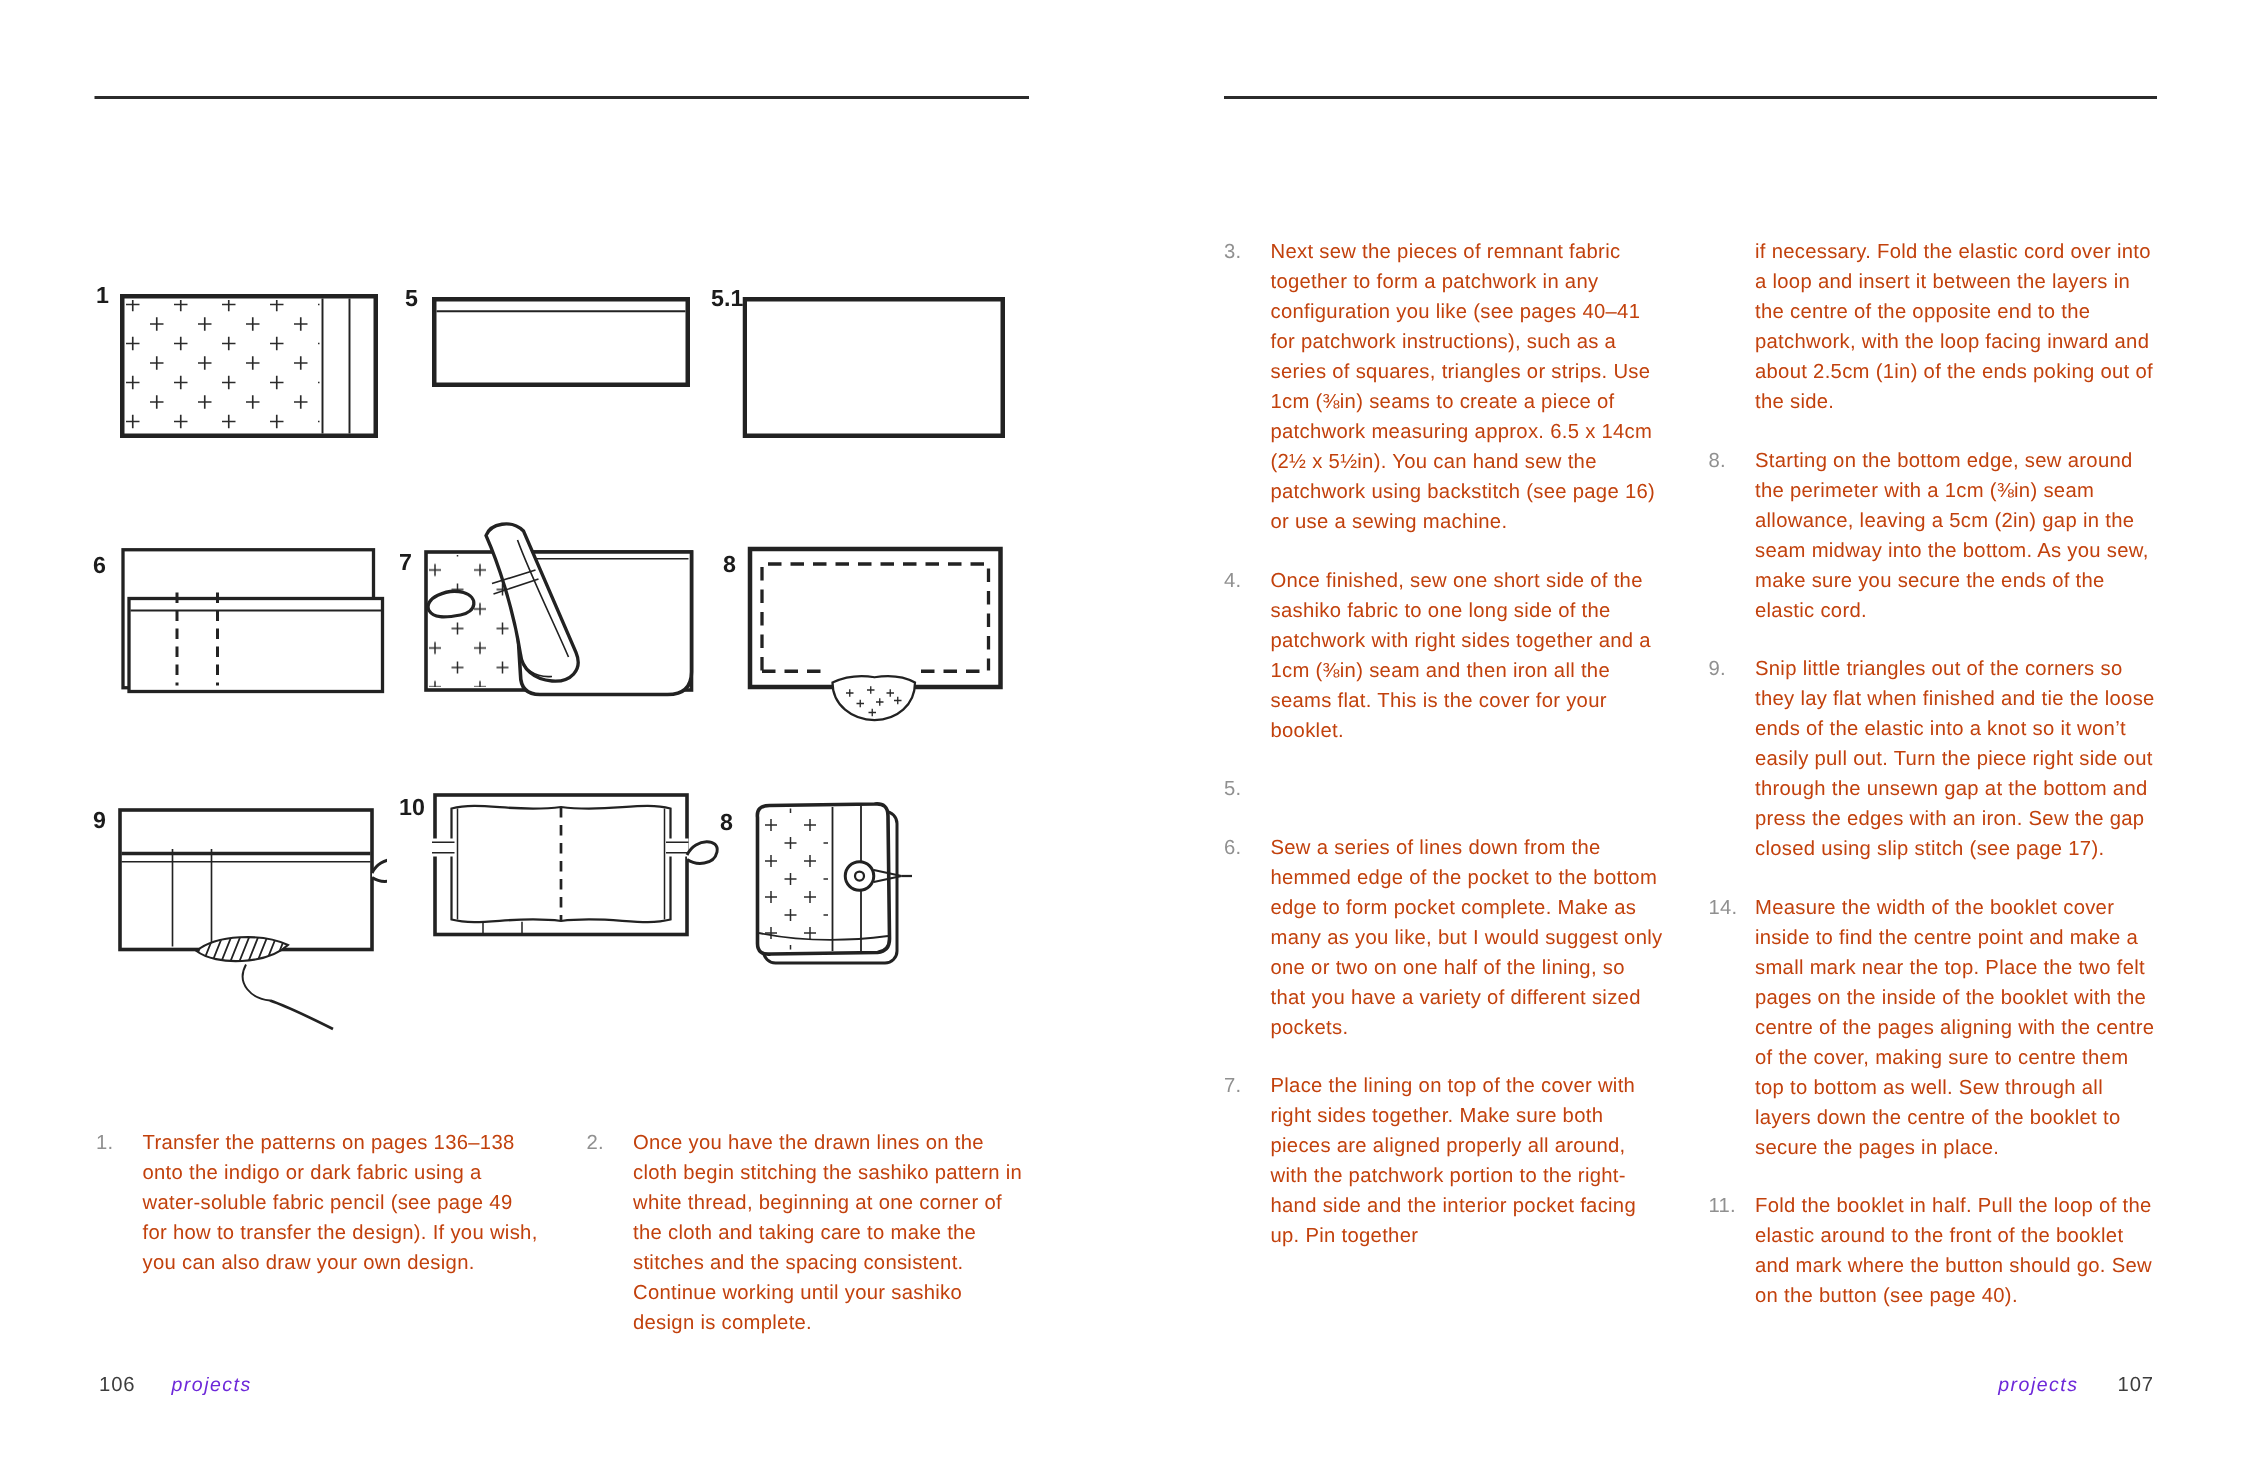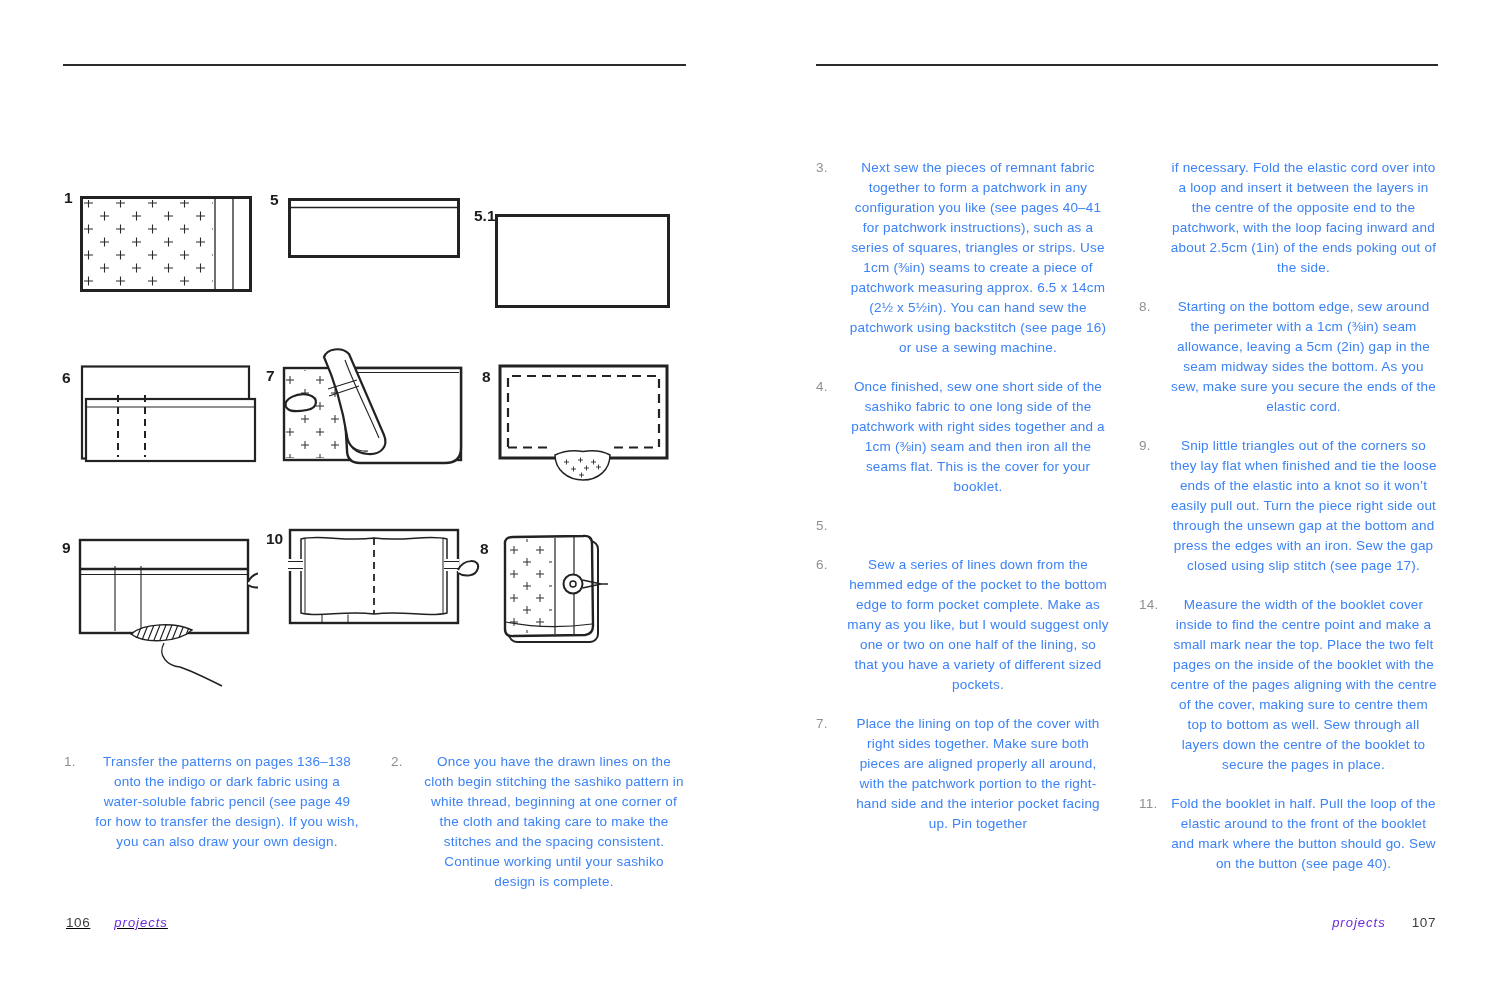--- a/index.html
+++ b/index.html
@@ -24,31 +24,31 @@
   .fig svg{position:absolute;display:block;}
 
   
   .step{display:flex;align-items:flex-start;margin:0 0 19px 0;}
   .step-num{
     flex:none;width:31px;
     font-size:13.5px;line-height:20px;color:#909090;letter-spacing:.2px;
   }
   .step-text{
     flex:1;margin:0;
-    font-size:13.5px;line-height:20px;color:#3b82f6;letter-spacing:.2px;text-align:center;
+    font-size:13.5px;line-height:20px;color:#c2410c;letter-spacing:.2px;
   }
   .steps-left{position:absolute;left:64px;top:752px;width:622px;display:flex;gap:32px;}
   .steps-left .step{flex:1;margin:0;}
   .col{position:absolute;}
   .col-1{left:66px;top:158px;width:293px;}   
   .col-2{left:389px;top:158px;width:298px;}
 
   
   .footer{position:absolute;top:915px;display:flex;align-items:baseline;}
-  .footer-left{left:66px;gap:24px;text-decoration:underline;}
+  .footer-left{left:66px;gap:24px;}
   .footer-right{right:64px;gap:26px;}
   .pagenum{font-size:13.5px;color:#3d3d3d;letter-spacing:.6px;}
   .section{font-size:13px;font-style:italic;color:#6d28d9;letter-spacing:1px;}
 </style>
 </head>
 <body>
 
 <section class="page page-left">
   <div class="rule rule-left"></div>
 
@@ -68,21 +68,21 @@
   </figure>
 
   <figure class="fig" style="left:270px;top:188px;width:200px;height:80px;">
     <span class="fig-label" style="top:4px;">5</span>
     <svg style="left:18px;top:10px;" width="172" height="60" viewBox="0 0 172 60">
       <rect x="1.5" y="1.5" width="169" height="57" fill="#fff" stroke="#222" stroke-width="3"></rect>
       <line x1="3" y1="9.5" x2="169" y2="9.5" stroke="#222" stroke-width="1.3"></line>
     </svg>
   </figure>
 
-  <figure class="fig" style="left:474px;top:204px;width:210px;height:110px;">
+  <figure class="fig" style="left:474px;top:188px;width:210px;height:110px;">
     <span class="fig-label" style="top:4px;">5.1</span>
     <svg style="left:21px;top:10px;" width="175" height="94" viewBox="0 0 175 94">
       <rect x="1.5" y="1.5" width="172" height="91" fill="#fff" stroke="#222" stroke-width="3"></rect>
     </svg>
   </figure>
 
   <figure class="fig" style="left:62px;top:360px;width:210px;height:110px;">
     <span class="fig-label" style="top:10px;">6</span>
     <svg style="left:17px;top:5px;" width="178" height="98" viewBox="0 0 178 98">
       <rect x="3" y="1.5" width="167" height="92" fill="#fff" stroke="#222" stroke-width="2.2"></rect>
@@ -235,21 +235,21 @@
 
   <div class="col col-2">
 
       <div class="step">
         <span class="step-num"></span>
         <p class="step-text">if necessary. Fold the elastic cord over into a loop and insert it between the layers in the centre of the opposite end to the patchwork, with the loop facing inward and about 2.5cm (1in) of the ends poking out of the side.</p>
       </div>
 
       <div class="step">
         <span class="step-num">8.</span>
-        <p class="step-text">Starting on the bottom edge, sew around the perimeter with a 1cm (⅜in) seam allowance, leaving a 5cm (2in) gap in the seam midway sides the bottom. As you sew, make sure you secure the ends of the elastic cord.</p>
+        <p class="step-text">Starting on the bottom edge, sew around the perimeter with a 1cm (⅜in) seam allowance, leaving a 5cm (2in) gap in the seam midway into the bottom. As you sew, make sure you secure the ends of the elastic cord.</p>
       </div>
 
       <div class="step">
         <span class="step-num">9.</span>
         <p class="step-text">Snip little triangles out of the corners so they lay flat when finished and tie the loose ends of the elastic into a knot so it won’t easily pull out. Turn the piece right side out through the unsewn gap at the bottom and press the edges with an iron. Sew the gap closed using slip stitch (see page 17).</p>
       </div>
 
       <div class="step">
         <span class="step-num">14.</span>
         <p class="step-text">Measure the width of the booklet cover inside to find the centre point and make a small mark near the top. Place the two felt pages on the inside of the booklet with the centre of the pages aligning with the centre of the cover, making sure to centre them top to bottom as well. Sew through all layers down the centre of the booklet to secure the pages in place.</p>

